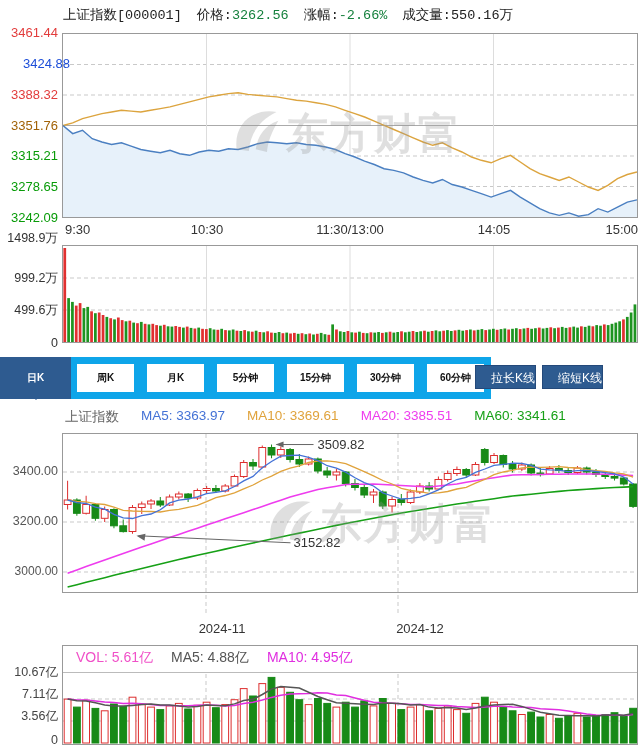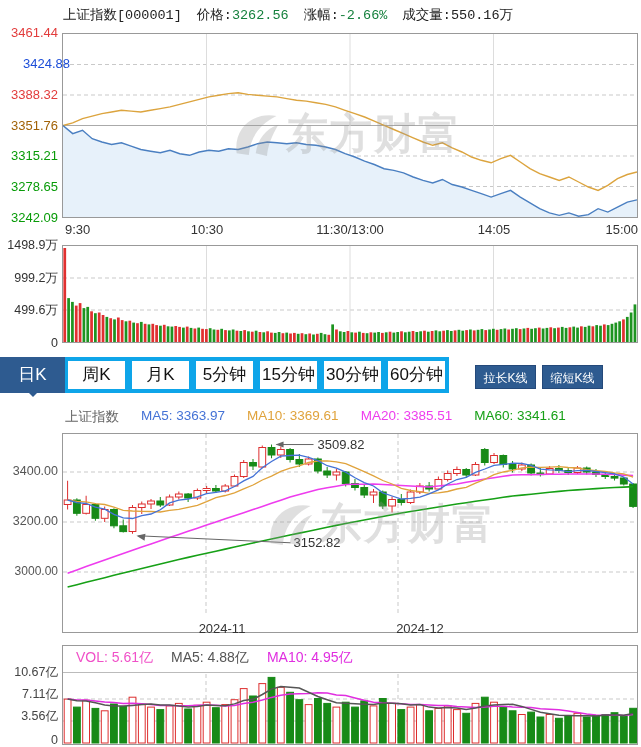--- a/index.html
+++ b/index.html
@@ -5,30 +5,30 @@
   html,body{margin:0;padding:0;background:#fff;}
   .screen{position:relative;width:641px;height:747px;background:#fff;overflow:hidden;
           font-family:"Liberation Sans","DejaVu Sans",sans-serif;}
   .hdr{position:absolute;top:6px;left:63px;display:flex;gap:15px;font-size:13.5px;color:#222;white-space:nowrap;}
   .hdr b{font-weight:normal;font-family:Liberation Mono, monospace;}
   .green{color:#15803d;}
   .panel{position:absolute;border:1px solid #999;box-sizing:border-box;background:#fff;}
   .axlab{position:absolute;width:58px;text-align:right;font-size:13px;color:#333;line-height:14px;}
   .tlab{position:absolute;font-size:13px;color:#333;}
   .tabbar{position:absolute;left:0;top:357px;display:flex;}
-  .tab{position:relative;width:57px;height:28px;line-height:28px;text-align:center;border:4px solid #0ea5e9;
-       margin-left:-1px;background:#fff;font-size:17px;color:#111;cursor:pointer;}
+  .tab{position:relative;width:57px;height:28px;line-height:28px;text-align:center;border:7px solid #0ea5e9;
+       margin-left:-1px;background:#fff;font-size:10px;color:#111;cursor:pointer;font-weight:bold;}
   .tab:first-child{margin-left:0;}
   .tab.active{background:#2e5b90;border-color:#2e5b90;color:#fff;z-index:2;}
   .tab.active::after{content:"";position:absolute;left:50%;margin-left:-6px;top:30px;
        border:6px solid transparent;border-top-color:#2e5b90;}
-  .kbtn{position:absolute;top:365px;width:61px;height:24px;line-height:24px;text-align:center;
+  .kbtn{position:absolute;top:365px;width:61px;height:24px;line-height:24px;text-align:right;
        background:#2e5b90;color:#fff;font-size:12px;border:1px solid #24497a;box-sizing:border-box;cursor:pointer;}
   .khdr{position:absolute;top:408px;left:65px;display:flex;gap:22px;font-size:13.5px;white-space:nowrap;}
-  .wm{position:absolute;display:flex;align-items:flex-end;gap:6px;pointer-events:none;}
+  .wm{position:absolute;display:flex;align-items:flex-start;gap:6px;pointer-events:none;}
   .wm span{font-size:42px;font-weight:bold;letter-spacing:2px;color:rgba(150,150,150,0.30);}
   .kvhdr{position:absolute;left:76px;top:649px;display:flex;gap:18px;font-size:14px;white-space:nowrap;z-index:3;}
   svg{position:absolute;left:0;top:0;}
 </style>
 </head>
 <body>
 
 <div class="screen">
 
   <div class="hdr">
@@ -223,21 +223,21 @@
         <rect x="547.61" y="77.8" width="2.73" height="18.2" fill="#1d9420"></rect>
         <rect x="551.44" y="76.6" width="2.73" height="19.4" fill="#1d9420"></rect>
         <rect x="555.27" y="75.3" width="2.73" height="20.7" fill="#1d9420"></rect>
         <rect x="559.09" y="73.4" width="2.73" height="22.6" fill="#e03030"></rect>
         <rect x="562.92" y="70.9" width="2.73" height="25.1" fill="#1d9420"></rect>
         <rect x="566.75" y="66.5" width="2.73" height="29.5" fill="#1d9420"></rect>
         <rect x="570.57" y="58.4" width="2.73" height="37.6" fill="#1d9420"></rect>
       </svg>
   </div>
   <div id="ivol-ylabels">
-      <div class="axlab" style="left: 0px; top: 238px; font-size: 12.5px;">1498.9万</div>
+      <div class="axlab" style="left: 0px; top: 231px; font-size: 12.5px;">1498.9万</div>
       <div class="axlab" style="left: 0px; top: 270.7px; font-size: 12.5px;">999.2万</div>
       <div class="axlab" style="left: 0px; top: 303.3px; font-size: 12.5px;">499.6万</div>
       <div class="axlab" style="left: 0px; top: 336px; font-size: 12.5px;">0</div>
     </div>
 
   <div class="tabbar" id="tabbar">
       <div class="tab active">日K</div>
       <div class="tab">周K</div>
       <div class="tab">月K</div>
       <div class="tab">5分钟</div>
@@ -251,21 +251,21 @@
   <div class="khdr">
     <span style="color:#666;">上证指数</span>
     <span id="ma-labels" style="display:flex;gap:22px;">
         <span style="color: rgb(68, 114, 214);">MA5: 3363.97</span>
         <span style="color: rgb(224, 163, 60);">MA10: 3369.61</span>
         <span style="color: rgb(238, 60, 238);">MA20: 3385.51</span>
         <span style="color: rgb(22, 160, 22);">MA60: 3341.61</span>
       </span>
   </div>
 
-  <div class="panel" style="left:62px;top:433px;width:576px;height:200px;">
+  <div class="panel" style="left:62px;top:433px;width:576px;height:160px;">
     <svg id="svg-kline" width="574" height="182" viewBox="0 0 574 182">
         <line x1="0" y1="38" x2="574" y2="38" stroke="#c9c9c9" stroke-dasharray="4 3"></line>
         <line x1="0" y1="88" x2="574" y2="88" stroke="#c9c9c9" stroke-dasharray="4 3"></line>
         <line x1="0" y1="138" x2="574" y2="138" stroke="#c9c9c9" stroke-dasharray="4 3"></line>
         <line x1="143" y1="0" x2="143" y2="182" stroke="#c9c9c9" stroke-dasharray="4 3"></line>
         <line x1="335" y1="0" x2="335" y2="182" stroke="#c9c9c9" stroke-dasharray="4 3"></line>
         <line x1="4.6" y1="46.74999999999999" x2="4.6" y2="75.5" stroke="#dd2e2e" stroke-width="1"></line>
         <rect x="1.1999999999999997" y="66.0" width="6.8" height="4.5" fill="#fff" stroke="#dd2e2e"></rect>
         <line x1="13.87" y1="64.25" x2="13.87" y2="81.75" stroke="#178a17" stroke-width="1"></line>
         <rect x="10.469999999999999" y="66.0" width="6.8" height="13.3" fill="#178a17" stroke="#178a17"></rect>

